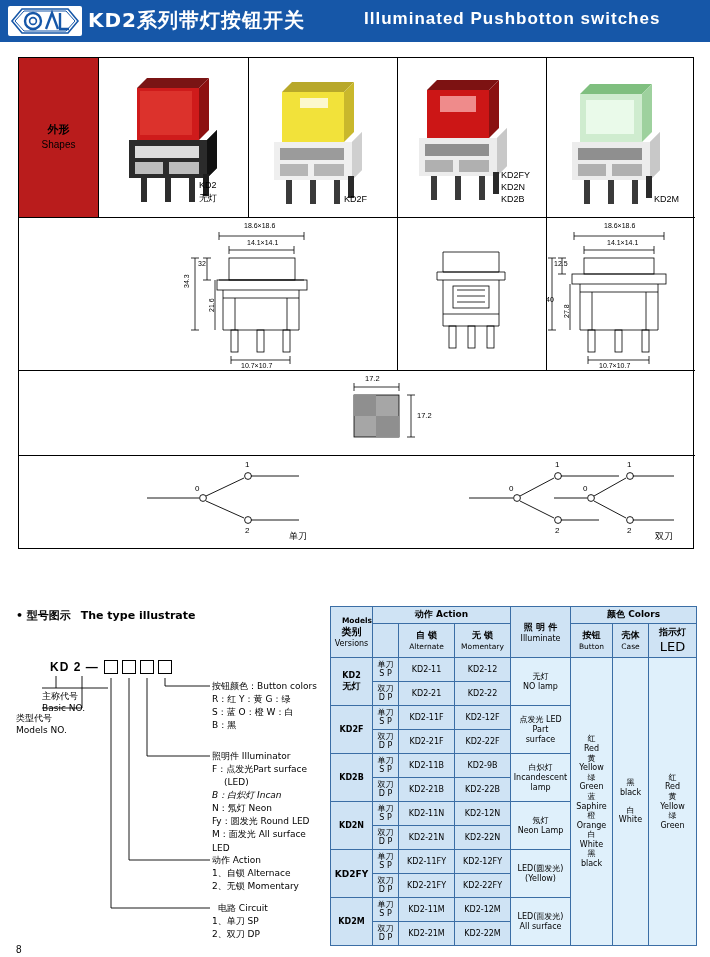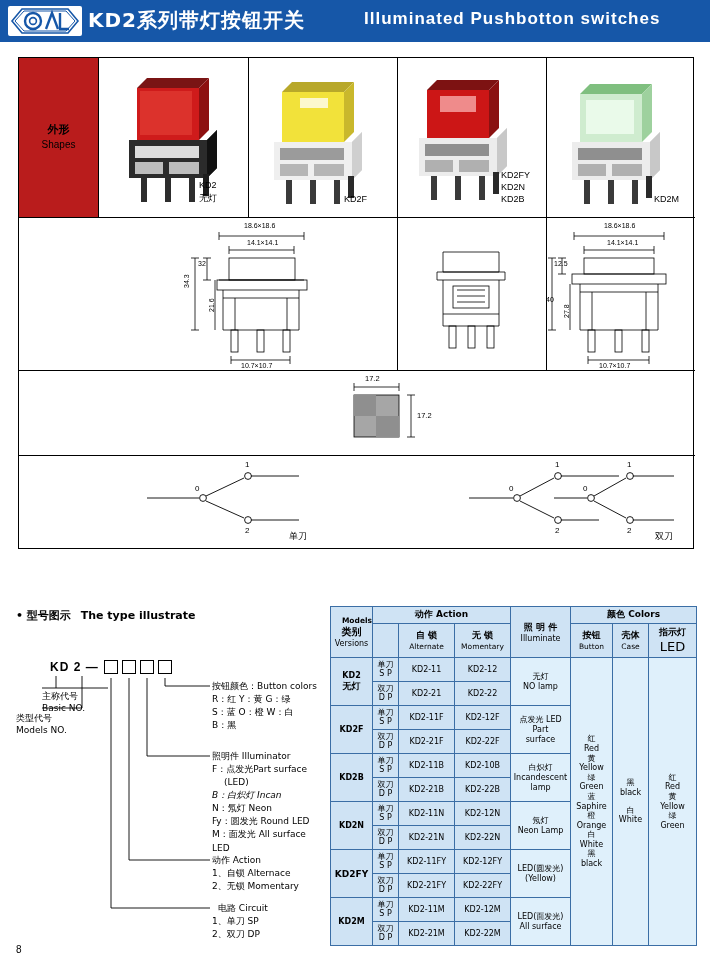--- a/index.html
+++ b/index.html
@@ -565,21 +565,21 @@
         <td class="cell-model">KD2-22F</td>
       </tr>
 
       <tr style="height:24px">
         <td rowspan="2" class="cell-ver">KD2B</td>
         <td class="cell-sub">
           <div>单刀</div>
           <div>S P</div>
         </td>
         <td class="cell-model">KD2-11B</td>
-        <td class="cell-model">KD2-10B</td>
+        <td class="cell-model">KD2-9B</td>
         <td rowspan="2" class="cell-ill">
           <div>白炽灯</div>
           <div>Incandescent</div>
           <div>lamp</div>
         </td>
       </tr>
       <tr style="height:24px">
         <td class="cell-sub">
           <div>双刀</div>
           <div>D P</div>

